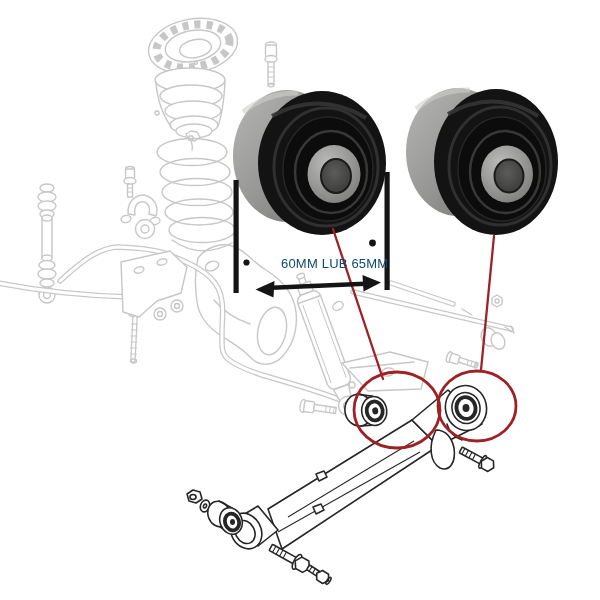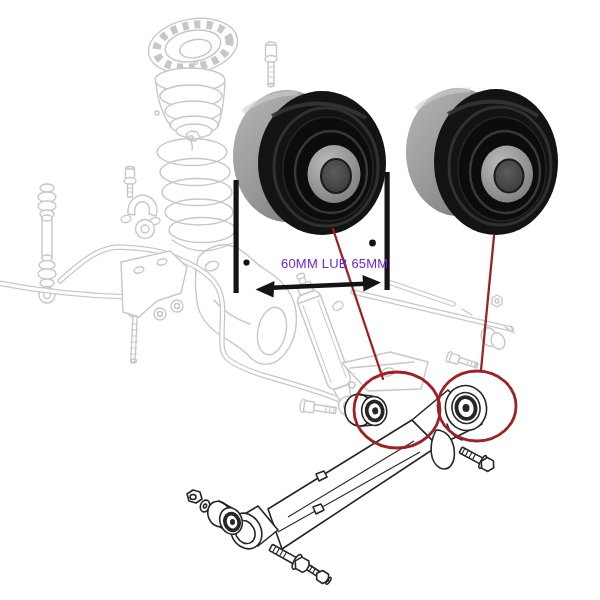--- a/index.html
+++ b/index.html
@@ -25,21 +25,21 @@
   .dkf {stroke:var(--sketch-dark);fill:#ffffff;stroke-width:1.6;stroke-linecap:round;stroke-linejoin:round;}
   .dkr {stroke:var(--sketch-dark);fill:none;stroke-width:3.8;}
   .dks {fill:var(--sketch-dark);stroke:none;}
   .dkt {stroke:var(--sketch-dark);fill:none;stroke-width:1.1;}
   
   .rdc {stroke:var(--annotation-red);fill:none;stroke-width:2.8;}
   .rdl {stroke:var(--annotation-red);fill:none;stroke-width:2.3;stroke-linecap:round;}
   
   .blk {fill:var(--dimension-black);stroke:none;}
   .blkline{stroke:var(--dimension-black);fill:none;stroke-width:4.6;}
-  .dim-label{position:absolute;left:281px;top:256px;font-size:13px;color:#6d28d9;
+  .dim-label{position:absolute;left:281px;top:256px;font-size:13px;color:#0c4a6e;
              letter-spacing:.2px;white-space:nowrap;}
 </style>
 </head>
 <body>
 
 <div class="stage">
 <svg width="600" height="600" viewBox="0 0 600 600">
   <defs>
     <linearGradient id="shellGrad" x1="0" y1="0" x2="1" y2="1">
       <stop offset="0" stop-color="#b6b6b4"></stop>

